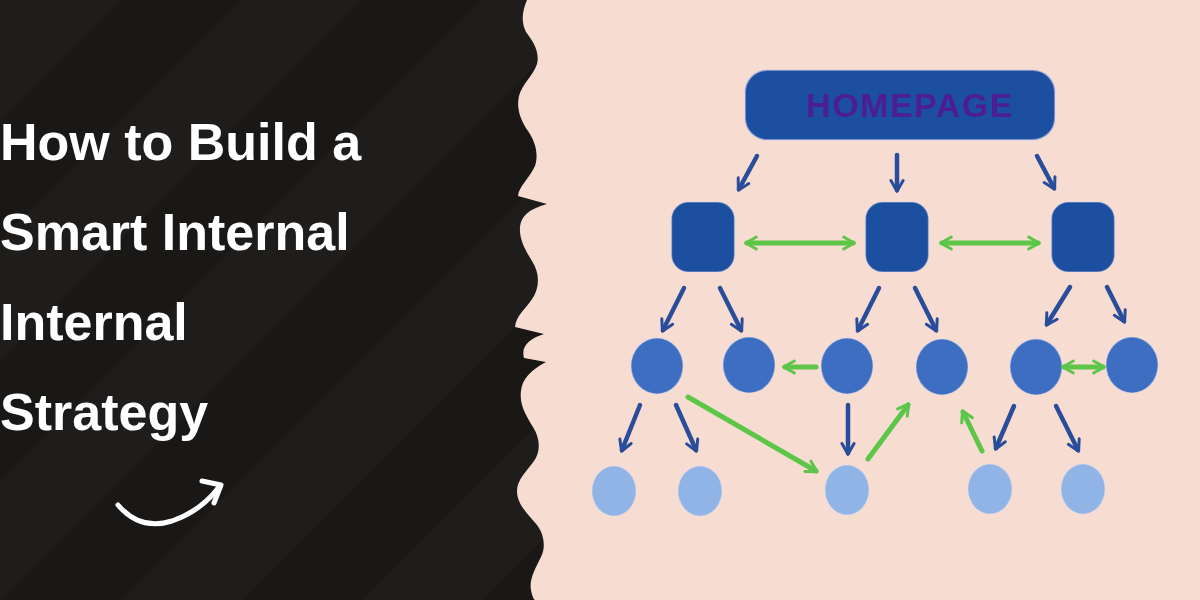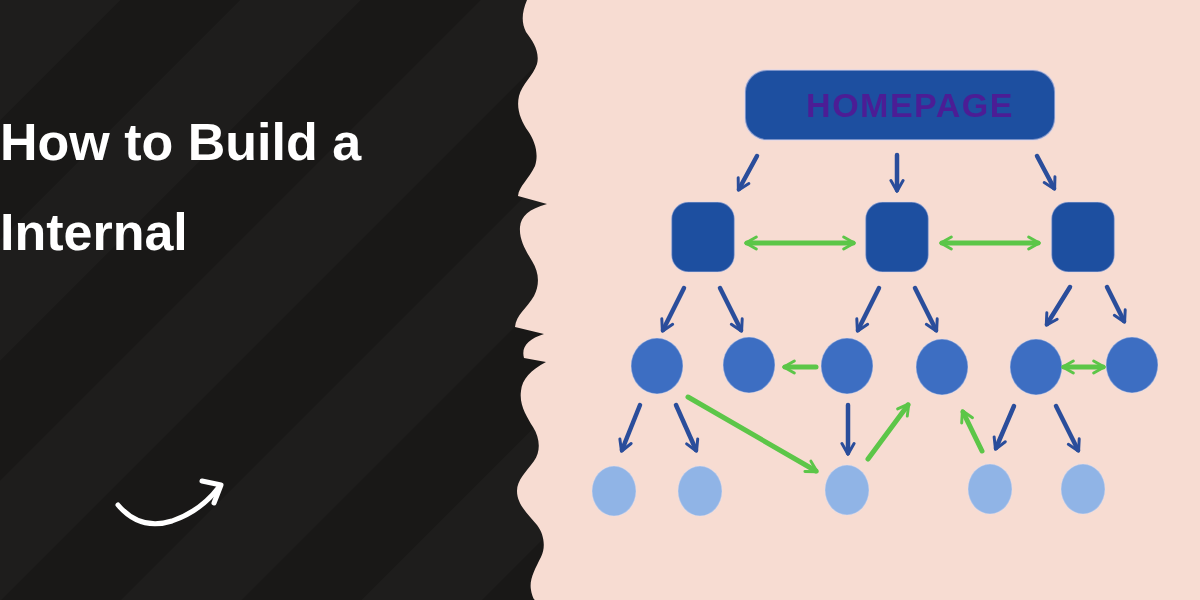--- a/index.html
+++ b/index.html
@@ -106,18 +106,20 @@
       </g>
 
     <g id="swoosh" stroke="#ffffff" stroke-width="5" fill="none" stroke-linecap="round" stroke-linejoin="round">
       <path d="M118,505 Q140,531 172,521 Q201,511 219,487"></path>
       <path d="M202,481 L221,485 L214,503"></path>
     </g>
   </svg>
 
   <div class="title-block" style="color: rgb(255, 255, 255);">
     <div class="title-line">How to Build a</div>
+    <div class="title-line">Smart Internal</div>
     <div class="title-line">Internal</div>
+    <div class="title-line">Strategy</div>
   </div>
 
   <div class="homepage-label" id="homepage-label" style="left: 745px; top: 70px; width: 310px; height: 70px; color: #4c1d95; margin-left: 10px;">HOMEPAGE</div>
 
 </div>
 
 </body></html>

